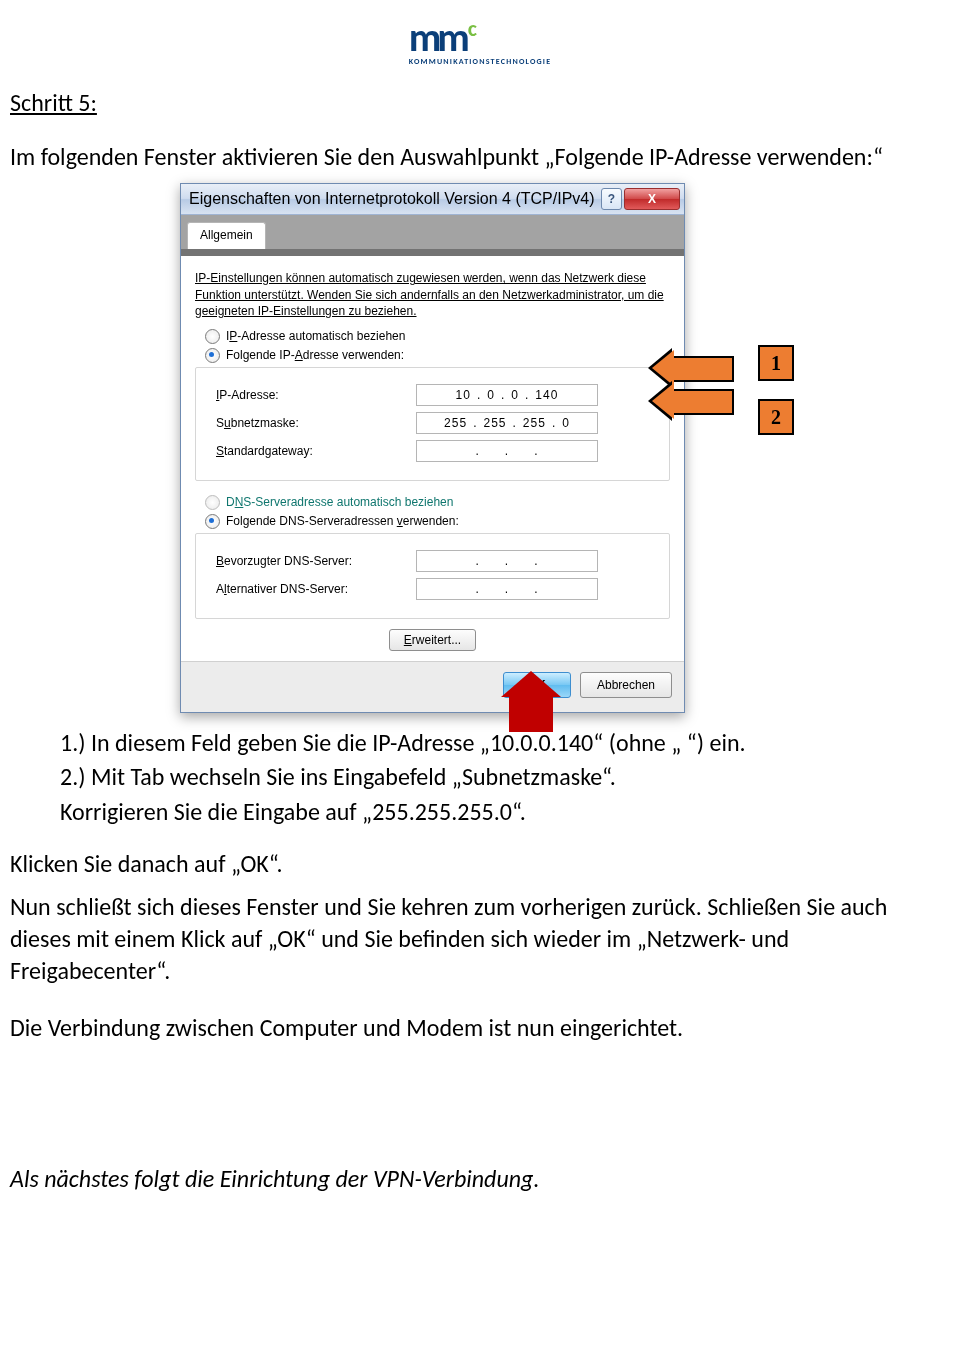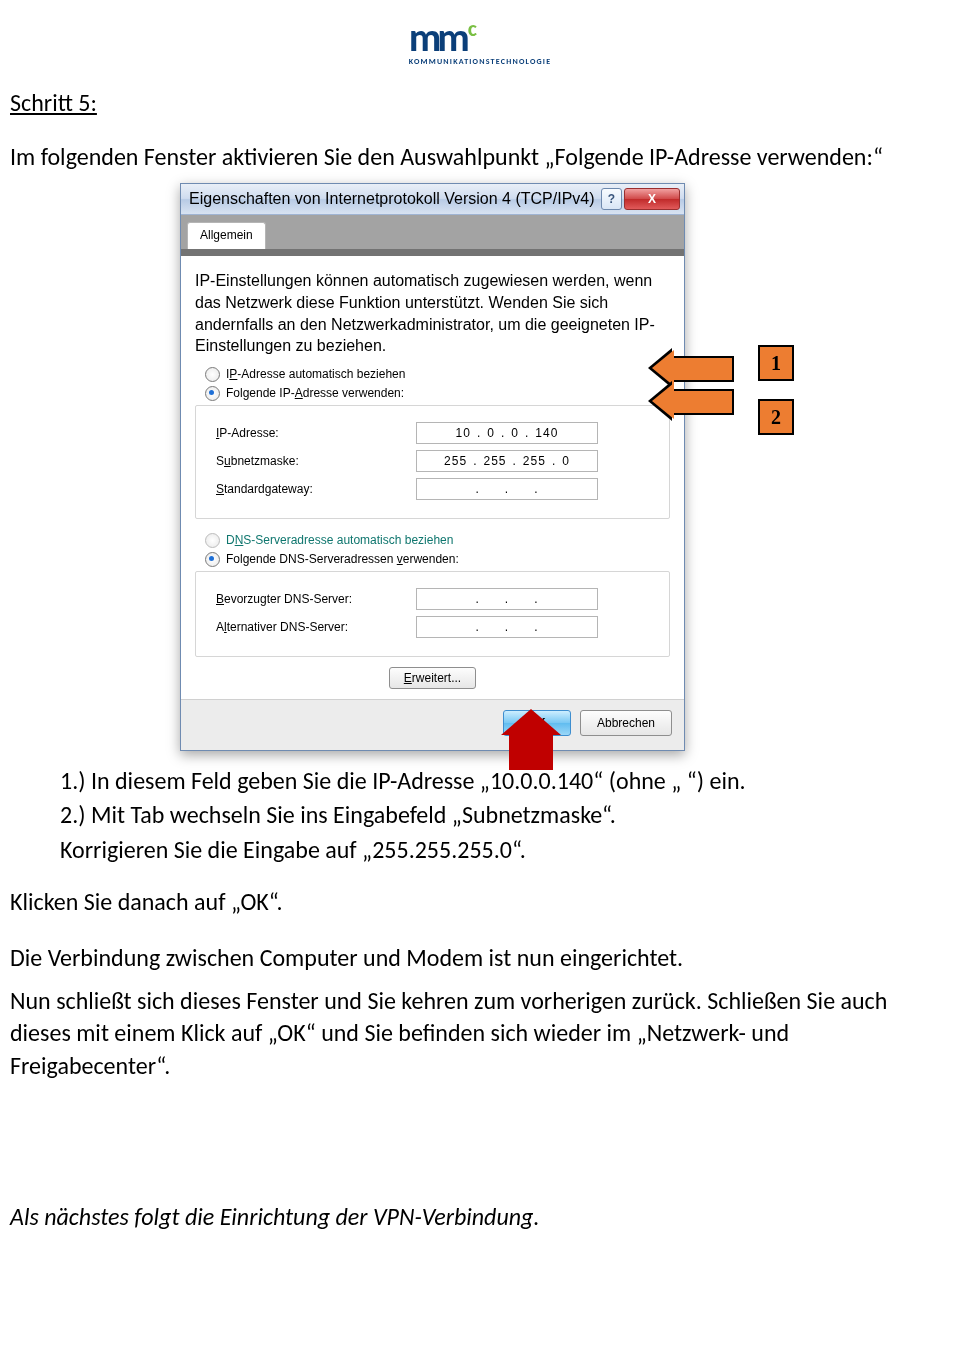--- a/index.html
+++ b/index.html
@@ -136,24 +136,25 @@
     padding: 5px 12px 7px 12px;
     position: relative;
     top: 1px;
   }
   .panel {
     background: #fff;
     padding: 14px 14px 10px 14px;
     border-bottom: 1px solid #d0d0d0;
   }
   .desc-text {
-    font-size: 16px;
+    font-size: 12px;
     color: #000;
     line-height: 1.35;
     margin-bottom: 10px;
+    text-decoration: underline;
   }
   .radio-row {
     display: flex;
     align-items: center;
     gap: 6px;
     margin: 4px 0 4px 10px;
     font-size: 12px;
     text-align: right;
   }
   .radio {
@@ -437,18 +438,18 @@
       <div class="marker" style="top:216px; left:578px;">2</div>
     </div>
 
     <div class="list">
       <div>1.) In diesem Feld geben Sie die IP-Adresse „10.0.0.140“ (ohne „ “) ein.</div>
       <div>2.) Mit Tab wechseln Sie ins Eingabefeld „Subnetzmaske“.</div>
       <div>Korrigieren Sie die Eingabe auf „255.255.255.0“.</div>
     </div>
 
     <p class="body-text">Klicken Sie danach auf „OK“.</p>
+    <p class="body-text">Nun schließt sich dieses Fenster und Sie kehren zum vorherigen zurück. Schließen Sie auch dieses mit einem Klick auf „OK“ und Sie befinden sich wieder im „Netzwerk- und Freigabecenter“.</p>
     <p class="body-text" style="margin-top:24px">Die Verbindung zwischen Computer und Modem ist nun eingerichtet.</p>
-    <p class="body-text">Nun schließt sich dieses Fenster und Sie kehren zum vorherigen zurück. Schließen Sie auch dieses mit einem Klick auf „OK“ und Sie befinden sich wieder im „Netzwerk- und Freigabecenter“.</p>
 
     <p class="italic">Als nächstes folgt die Einrichtung der VPN-Verbindung.</p>
   </div>
 </div>
 
 </body></html>

